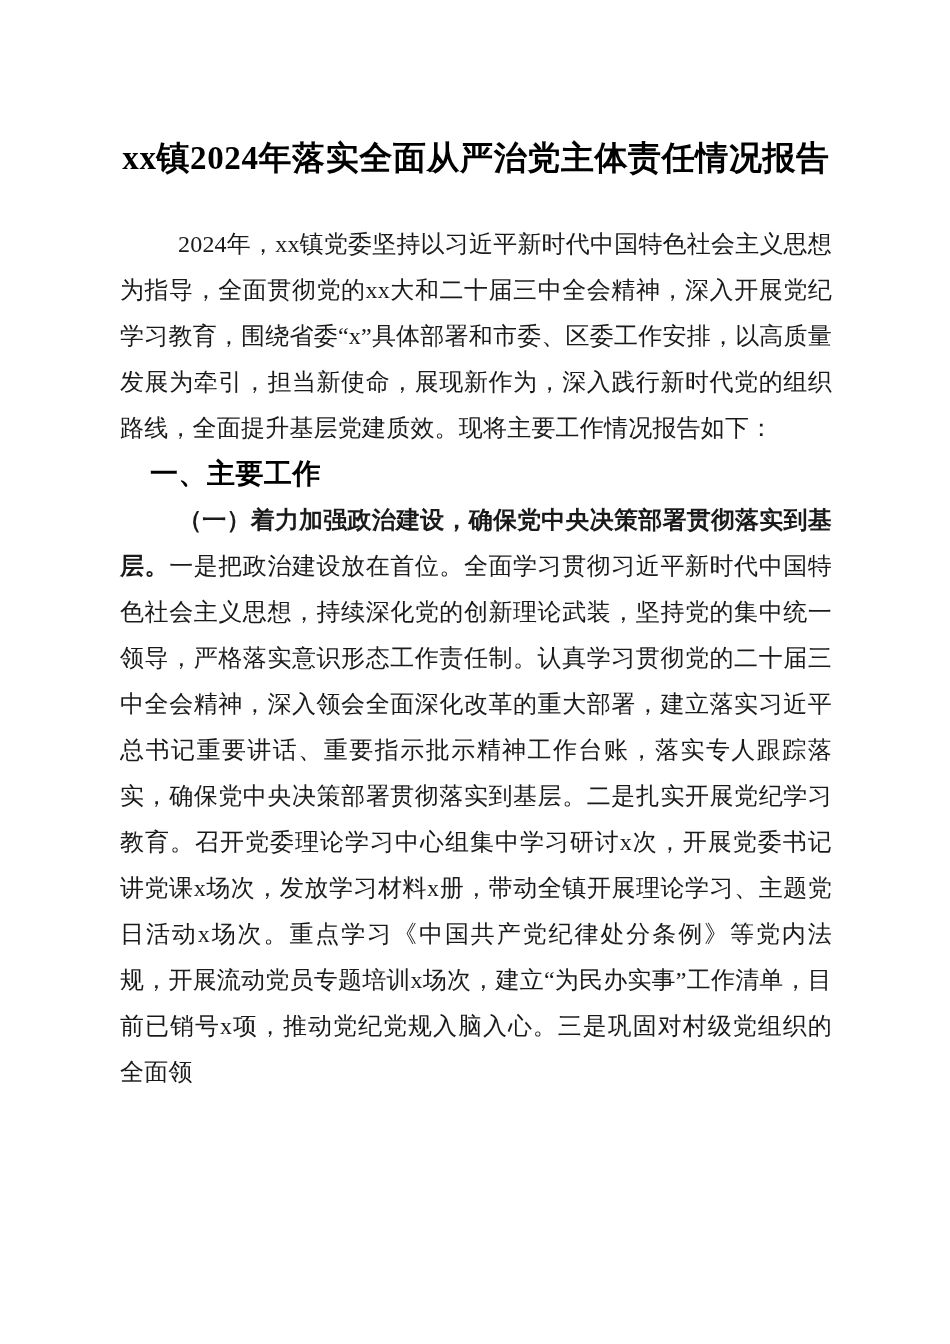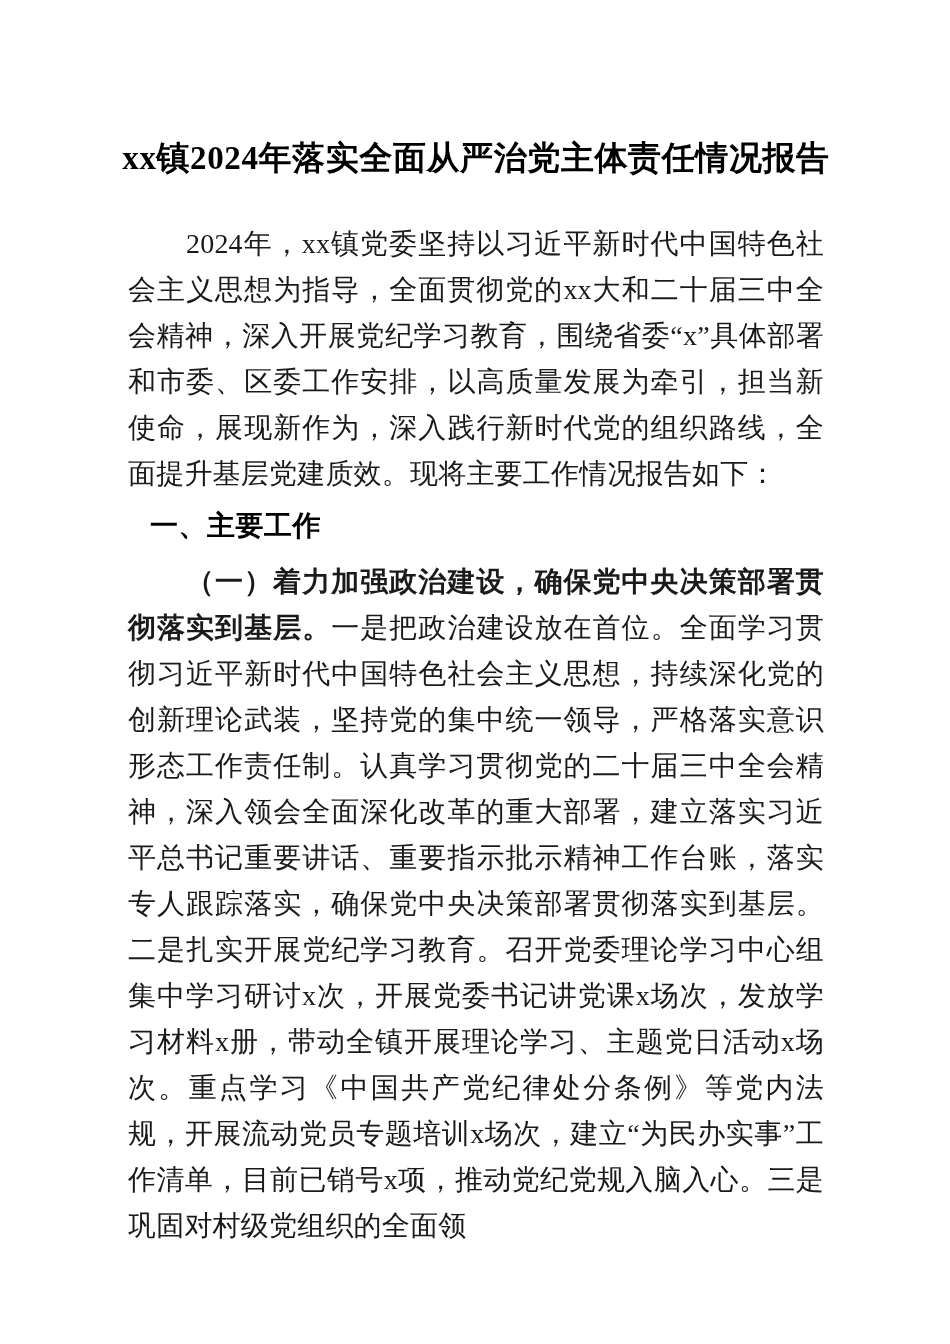--- a/index.html
+++ b/index.html
@@ -38,38 +38,38 @@
     color: #000000;
     text-align: justify;
     text-align-last: center;
   }
 
   
   .body-block {
     margin-top: 35px;
   }
   p.para {
-    margin: 8px;
+    margin: 0;
     font-family: "Liberation Serif", "DejaVu Serif", serif;
-    font-size: 28px;
+    font-size: 24px;
     line-height: 46px;
     color: #1a1a1a;
     text-align: justify;
     text-justify: inter-ideograph;
     text-indent: 58px;
     letter-spacing: 0.2px;
     word-break: break-all;
   }
   p.para.flow {
     text-indent: 58px;
   }
   
   p.heading-1 {
     margin: 0;
-    font-family: Liberation Mono, monospace;
+    font-family: Liberation Serif, serif;
     font-weight: bold;
     font-size: 28px;
     line-height: 46px;
     color: #000000;
     text-indent: 30px;
     letter-spacing: 0.5px;
   }
   
   .lead {
     font-weight: bold;

